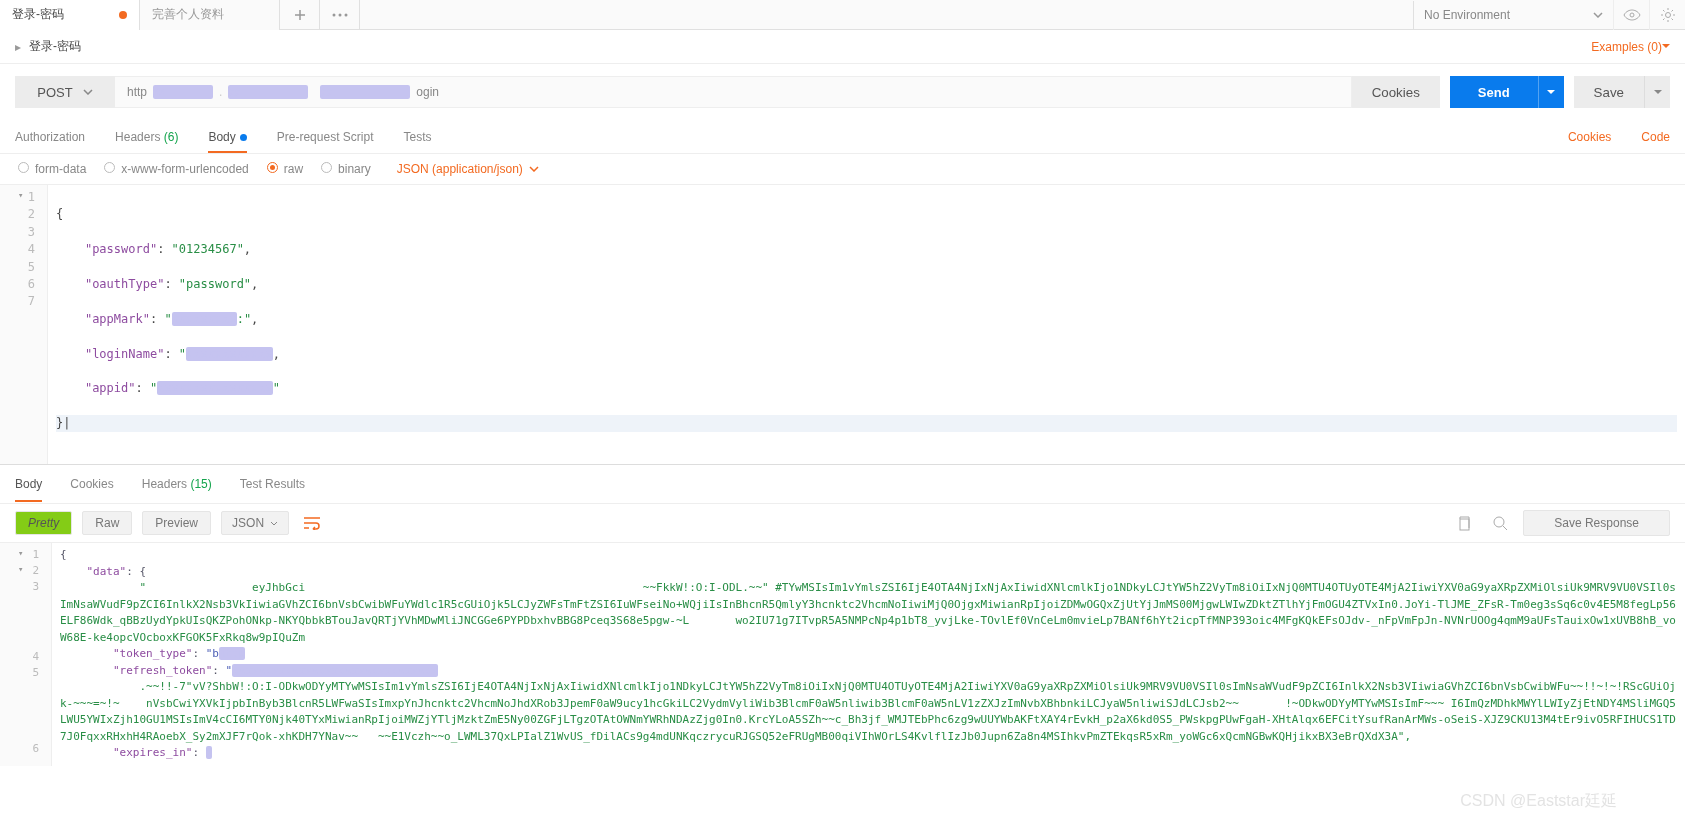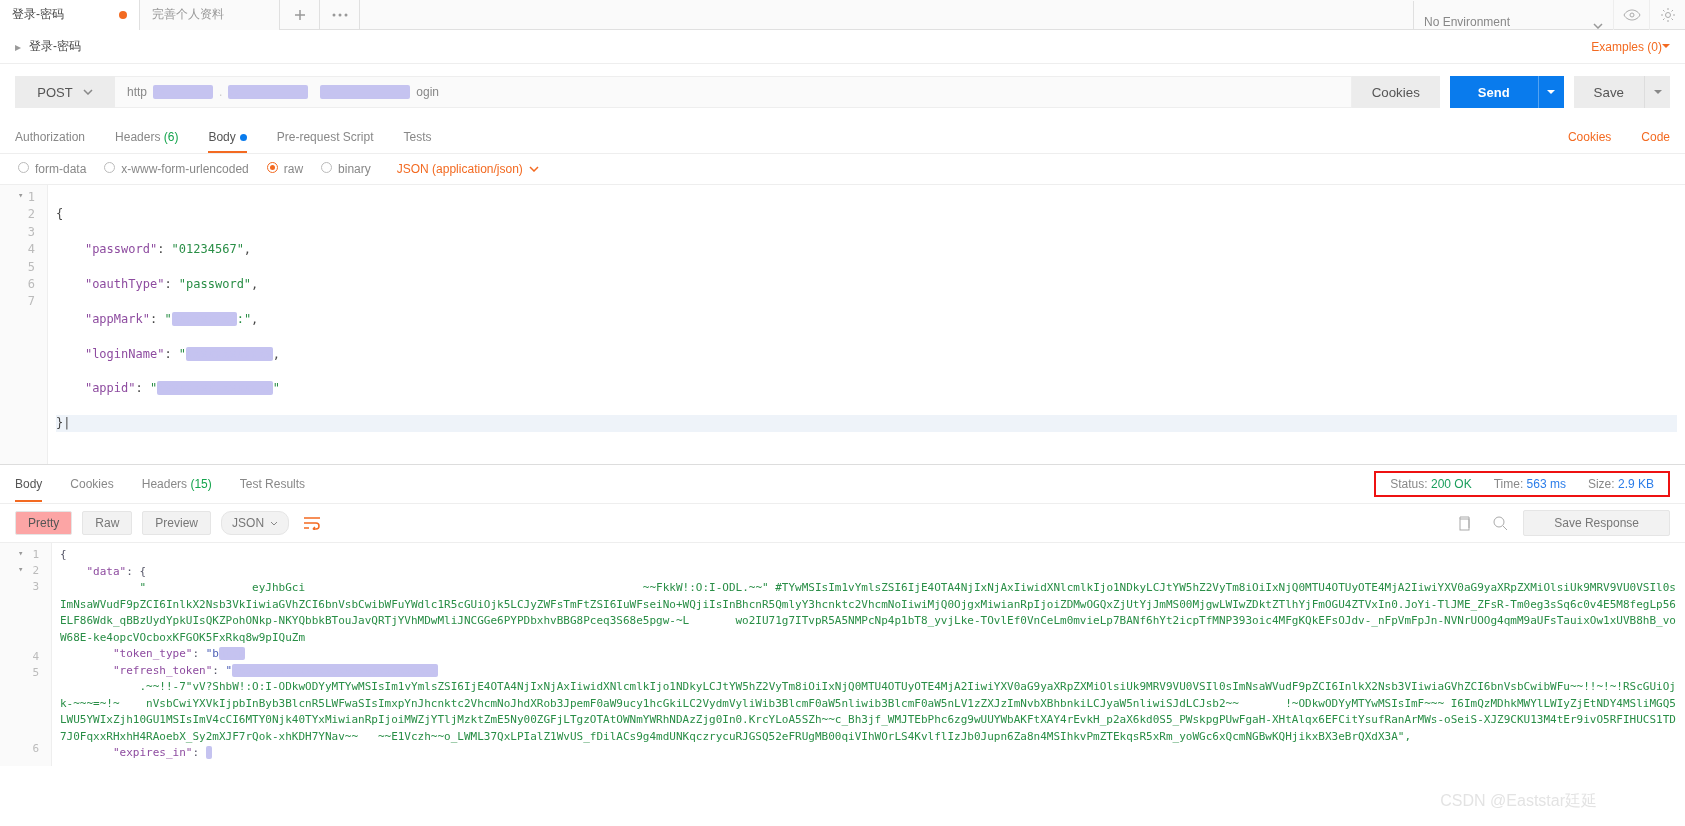--- a/index.html
+++ b/index.html
@@ -3,21 +3,21 @@
 <meta charset="utf-8">
 <style>
 * { box-sizing: border-box; margin: 0; padding: 0; }
 body { font-family: -apple-system, "Helvetica Neue", Arial, sans-serif; font-size: 12px; color: #464646; background: #fff; width: 1685px; }
 .tab-bar { display: flex; align-items: center; height: 30px; border-bottom: 1px solid #e0e0e0; background: #fafafa; }
 .app-tab { display: flex; align-items: center; height: 30px; padding: 0 12px; border-right: 1px solid #e0e0e0; background: #fff; gap: 8px; position: relative; width: 140px; }
 .app-tab.inactive { background: #fafafa; color: #999; }
 .tab-dot { width: 8px; height: 8px; border-radius: 50%; background: #f36a21; }
 .tab-add, .tab-menu { width: 40px; height: 30px; display: flex; align-items: center; justify-content: center; border-right: 1px solid #e0e0e0; color: #999; }
 .tab-spacer { flex: 1; }
-.env-select { width: 200px; height: 28px; display: flex; align-items: flex-end; justify-content: space-between; padding: 0 10px; border-left: 1px solid #e0e0e0; color: #888; }
+.env-select { width: 200px; height: 28px; display: flex; align-items: center; justify-content: space-between; padding: 0 10px; border-left: 1px solid #e0e0e0; color: #888; }
 .tab-icon-btn { width: 36px; height: 30px; display: flex; align-items: center; justify-content: center; color: #aaa; border-left: 1px solid #eee; }
 .sub-header { display: flex; align-items: center; padding: 8px 15px; border-bottom: 1px solid #eee; }
 .bc-arrow { color: #999; margin-right: 8px; }
 .sub-header .spacer { flex: 1; }
 .examples { color: #f36a21; display: flex; align-items: center; gap: 0; }
 .req-row { display: flex; align-items: stretch; padding: 12px 15px; gap: 0; }
 .method-sel { width: 100px; background: #ececec; display: flex; align-items: center; justify-content: center; gap: 10px; color: #555; font-size: 13px; }
 .url-input { flex: 1; background: #fafafa; border: 1px solid #eee; border-left: none; padding: 8px 12px; color: #888; display: flex; align-items: center; }
 .params-btn { background: #ececec; border: none; padding: 0 20px; color: #555; margin-right: 10px; }
 .send-btn { background: #097bed; color: #fff; border: none; padding: 0 28px; font-size: 13px; font-weight: 700; }
@@ -51,33 +51,33 @@
 .resp-tab { color: #888; padding: 10px 0; position: relative; }
 .resp-tab.active { color: #555; }
 .resp-tab.active::after { content: ""; position: absolute; left: 0; right: 0; bottom: -1px; height: 2px; background: #f36a21; }
 .resp-bar .spacer { flex: 1; }
 .status-box { border: 2px solid #e11; padding: 4px 14px; display: flex; gap: 22px; }
 .status-box span { color: #888; }
 .status-box b { color: #1a9e5c; font-weight: normal; }
 .status-box .blue { color: #2b7de9; }
 .resp-tools { display: flex; align-items: center; padding: 6px 15px; gap: 10px; border-bottom: 1px solid #eee; }
 .tool-btn { background: #f2f2f2; border: 1px solid #e5e5e5; padding: 4px 12px; color: #777; border-radius: 2px; }
-.tool-btn.active { background: #fca5a5; color: #555; }
-.tool-sel { display: flex; align-items: center; gap: 6px; background: #f2f2f2; border: 1px solid #e5e5e5; padding: 4px 10px; color: #777; border-radius: 10px; }
+.tool-btn.active { background: #84cc16; color: #555; font-style: italic; }
+.tool-sel { display: flex; align-items: center; gap: 6px; background: #f2f2f2; border: 1px solid #e5e5e5; padding: 4px 10px; color: #777; border-radius: 2px; }
 .wrap-icon { color: #f36a21; width: 26px; height: 26px; display: flex; align-items: center; justify-content: center; }
 .resp-tools .spacer { flex: 1; }
 .icon-gray { color: #aaa; width: 26px; display: flex; justify-content: center; }
 .save-resp { background: #f2f2f2; border: 1px solid #e5e5e5; padding: 5px 30px; color: #777; border-radius: 2px; }
 .resp-editor { display: flex; font-family: Menlo, Consolas, monospace; font-size: 11px; }
 .resp-editor .gutter { width: 52px; }
 .resp-code { flex: 1; padding: 4px 8px; line-height: 1.5; color: #556; }
 .resp-line { white-space: pre-wrap; word-break: break-all; }
 .resp-line .key { color: #8e4ca0; }
 .resp-line .str { color: #4a5db5; }
-.watermark { position: fixed; right: 88px; bottom: 14px; color: #ccc; font-size: 16px; opacity: 0.55; pointer-events: none; text-align: right; }
+.watermark { position: fixed; right: 68px; bottom: 14px; color: #ccc; font-size: 16px; opacity: 0.55; pointer-events: none; text-align: right; }
 svg { display: block; }
 </style>
 </head>
 <body>
 
 <div class="tab-bar">
   <div class="app-tab">
     <span>登录-密码</span>
     <span style="flex:1"></span>
     <span class="tab-dot"></span>
@@ -224,25 +224,20 @@
 
 <div class="resp-bar">
   <div class="resp-tab active">Body</div>
   <div class="resp-tab">Cookies</div>
   <div class="resp-tab">
     <span>Headers</span>
     <span class="count" style="color:#14a44d">(15)</span>
   </div>
   <div class="resp-tab">Test Results</div>
   <div class="spacer"></div>
-  <div class="status-box">
-    <div><span>Status:</span> <b>200 OK</b></div>
-    <div><span>Time:</span> <span class="blue">563 ms</span></div>
-    <div><span>Size:</span> <span class="blue">2.9 KB</span></div>
-  </div>
 </div>
 
 <div class="resp-tools">
   <div class="tool-btn active">Pretty</div>
   <div class="tool-btn">Raw</div>
   <div class="tool-btn">Preview</div>
   <div class="tool-sel">
     <span>JSON</span>
     <svg width="8" height="5" viewBox="0 0 8 5">
         <path d="M1 1l3 3 3-3" stroke="#888" fill="none"></path>

